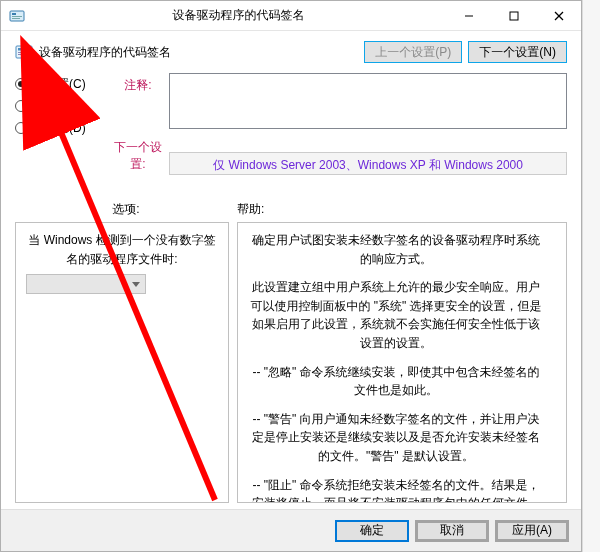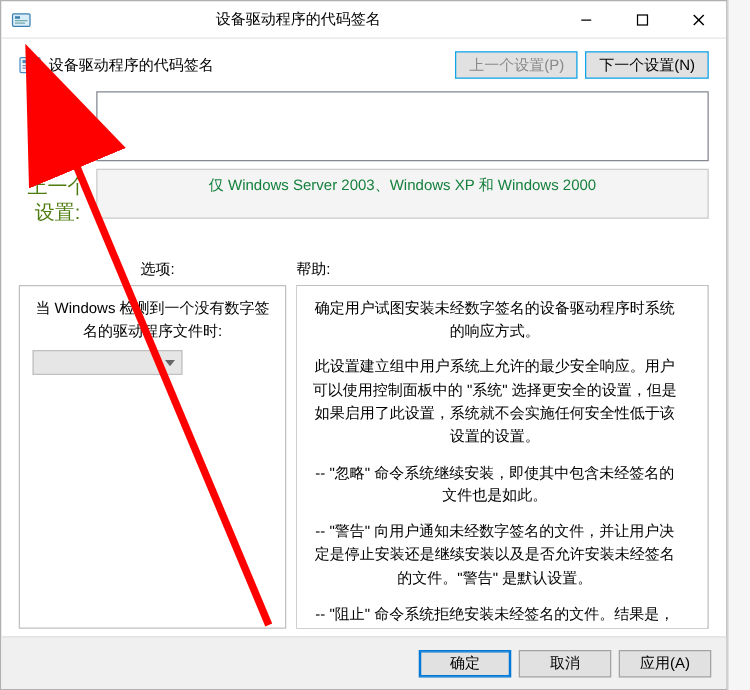--- a/index.html
+++ b/index.html
@@ -94,38 +94,39 @@
     content: "";
     position: absolute;
     left: 2px; top: 2px;
     width: 6px; height: 6px;
     background: #222;
     border-radius: 50%;
   }
   .field-label {
     width: 62px;
     padding-top: 4px;
-    font-size: 16px;
-    color: #4d7c0f;
+    font-size: 12px;
+    color: #be185d;
   }
   .comment-box {
     flex: 1;
     height: 56px;
     border: 1px solid #828790;
     background: #fff;
     padding: 2px 4px;
   }
   .platform-box {
     flex: 1;
-    height: 40px;
+    height: 23px;
     border: 1px solid #ccc;
     background: #f4f4f4;
     padding: 4px 6px;
-    color: #15803d;
-    font-size: 12px;
+    color: #6d28d9;
+    font-size: 12px;
+    margin-top: 17px;
   }
   .labels-row {
     display: flex;
     margin: 18px 0 4px 0;
   }
   .labels-row .l { width: 222px; }
   .panes {
     display: flex;
     flex: 1;
     gap: 8px;
@@ -165,21 +166,21 @@
     justify-content: flex-end;
     padding: 0 12px;
     gap: 6px;
     background: #f0f0f0;
   }
   .btn {
     min-width: 74px;
     height: 22px;
     font-size: 12px;
     background: #e1e1e1;
-    border: 1px solid #a3a3a3;
+    border: 3px solid #a3a3a3;
     display: inline-flex;
     align-items: center;
     justify-content: center;
   }
   .btn.primary {
     border: 1px solid #0078d7;
     outline: 1px solid #0078d7;
     outline-offset: -2px;
     font-family: Liberation Serif, serif;
   }
@@ -247,29 +248,43 @@
       <span class="spacer"></span>
       <div class="navbtn disabled">
         <span>上一个设置(P)</span>
       </div>
       <div class="navbtn">
         <span>下一个设置(N)</span>
       </div>
     </div>
 
     <div class="row">
+      <div class="radios">
+        <div class="radio checked">
+          <span class="dot"></span>
+          <span>未配置(C)</span>
+        </div>
+        <div class="radio">
+          <span class="dot"></span>
+          <span>已启用(E)</span>
+        </div>
+        <div class="radio">
+          <span class="dot"></span>
+          <span>已禁用(D)</span>
+        </div>
+      </div>
       <div style="flex:1">
         <div class="row" style="margin-bottom:6px">
           <div class="field-label">注释:</div>
           <div class="comment-box">
             <span></span>
           </div>
         </div>
         <div class="row" style="margin-bottom:0">
-          <div class="field-label" style="width:62px">上一个设置:</div>
+          <div class="field-label" style="width:62px">下一个设置:</div>
           <div class="platform-box">
             <span>仅 Windows Server 2003、Windows XP 和 Windows 2000</span>
           </div>
         </div>
       </div>
     </div>
 
     <div class="labels-row">
       <div class="l">选项:</div>
       <div>帮助:</div>

